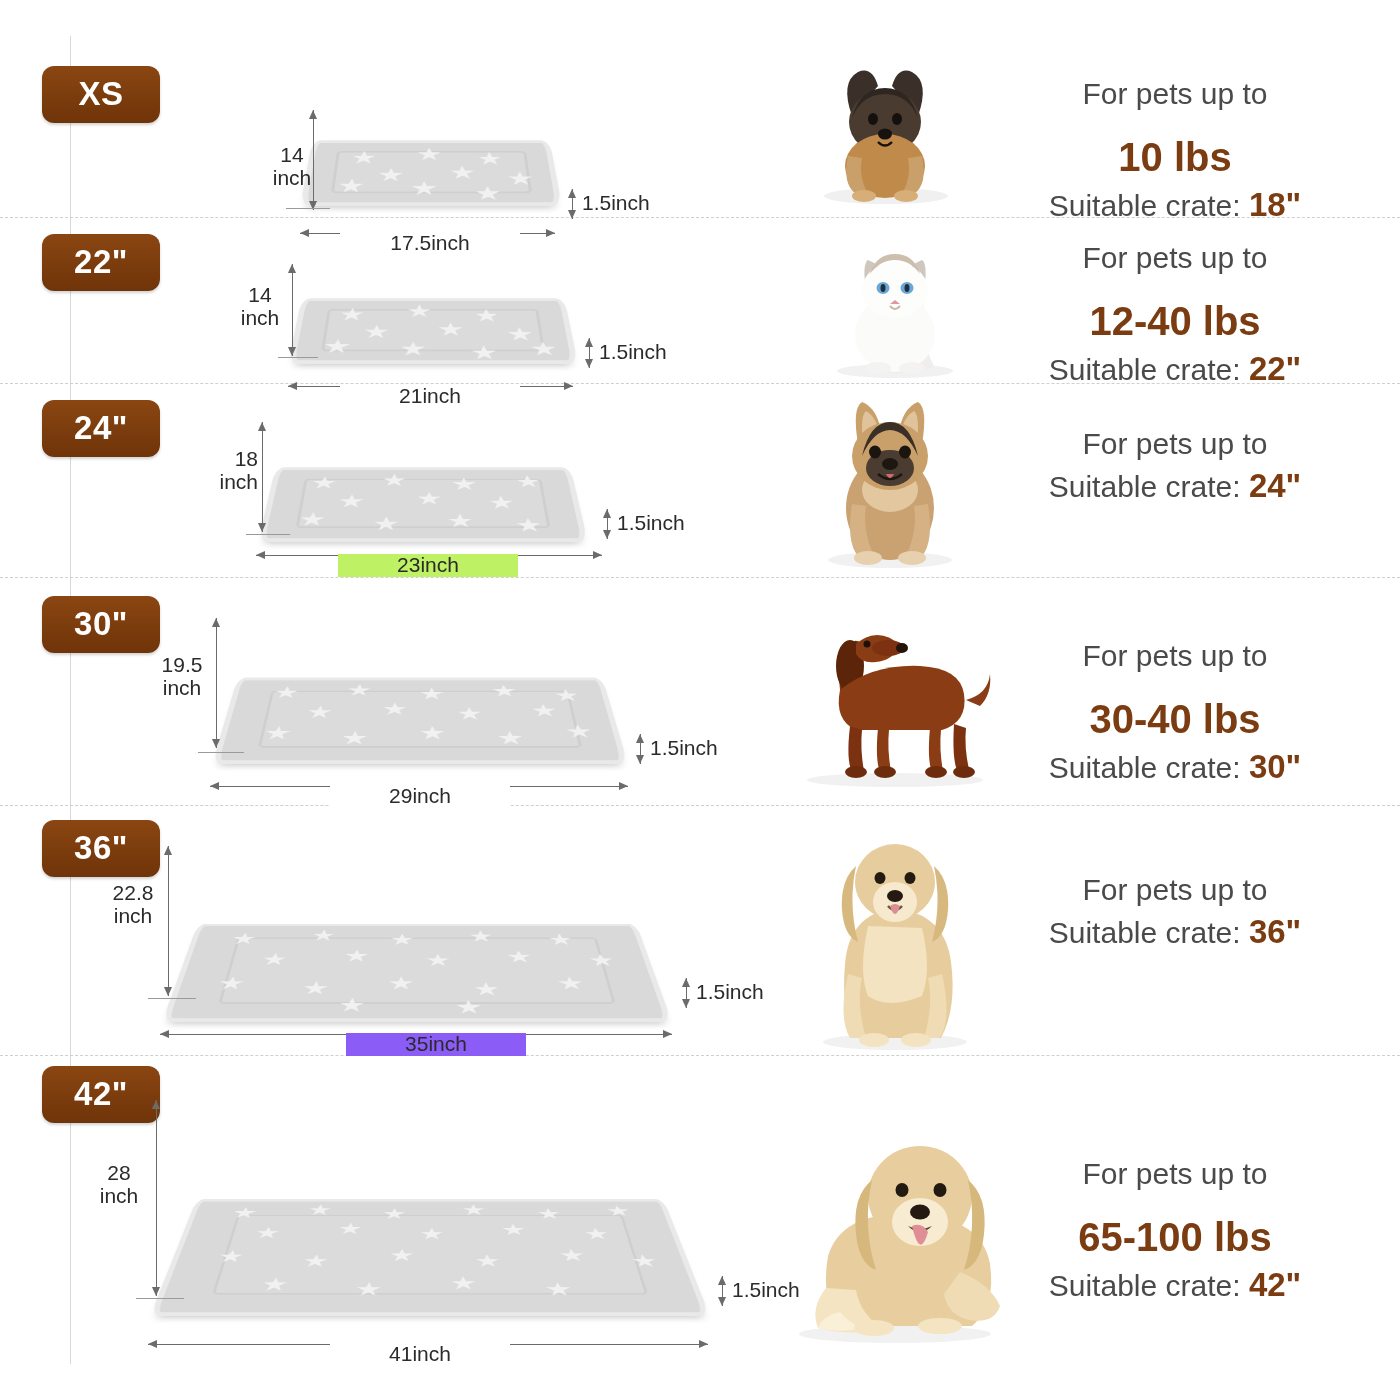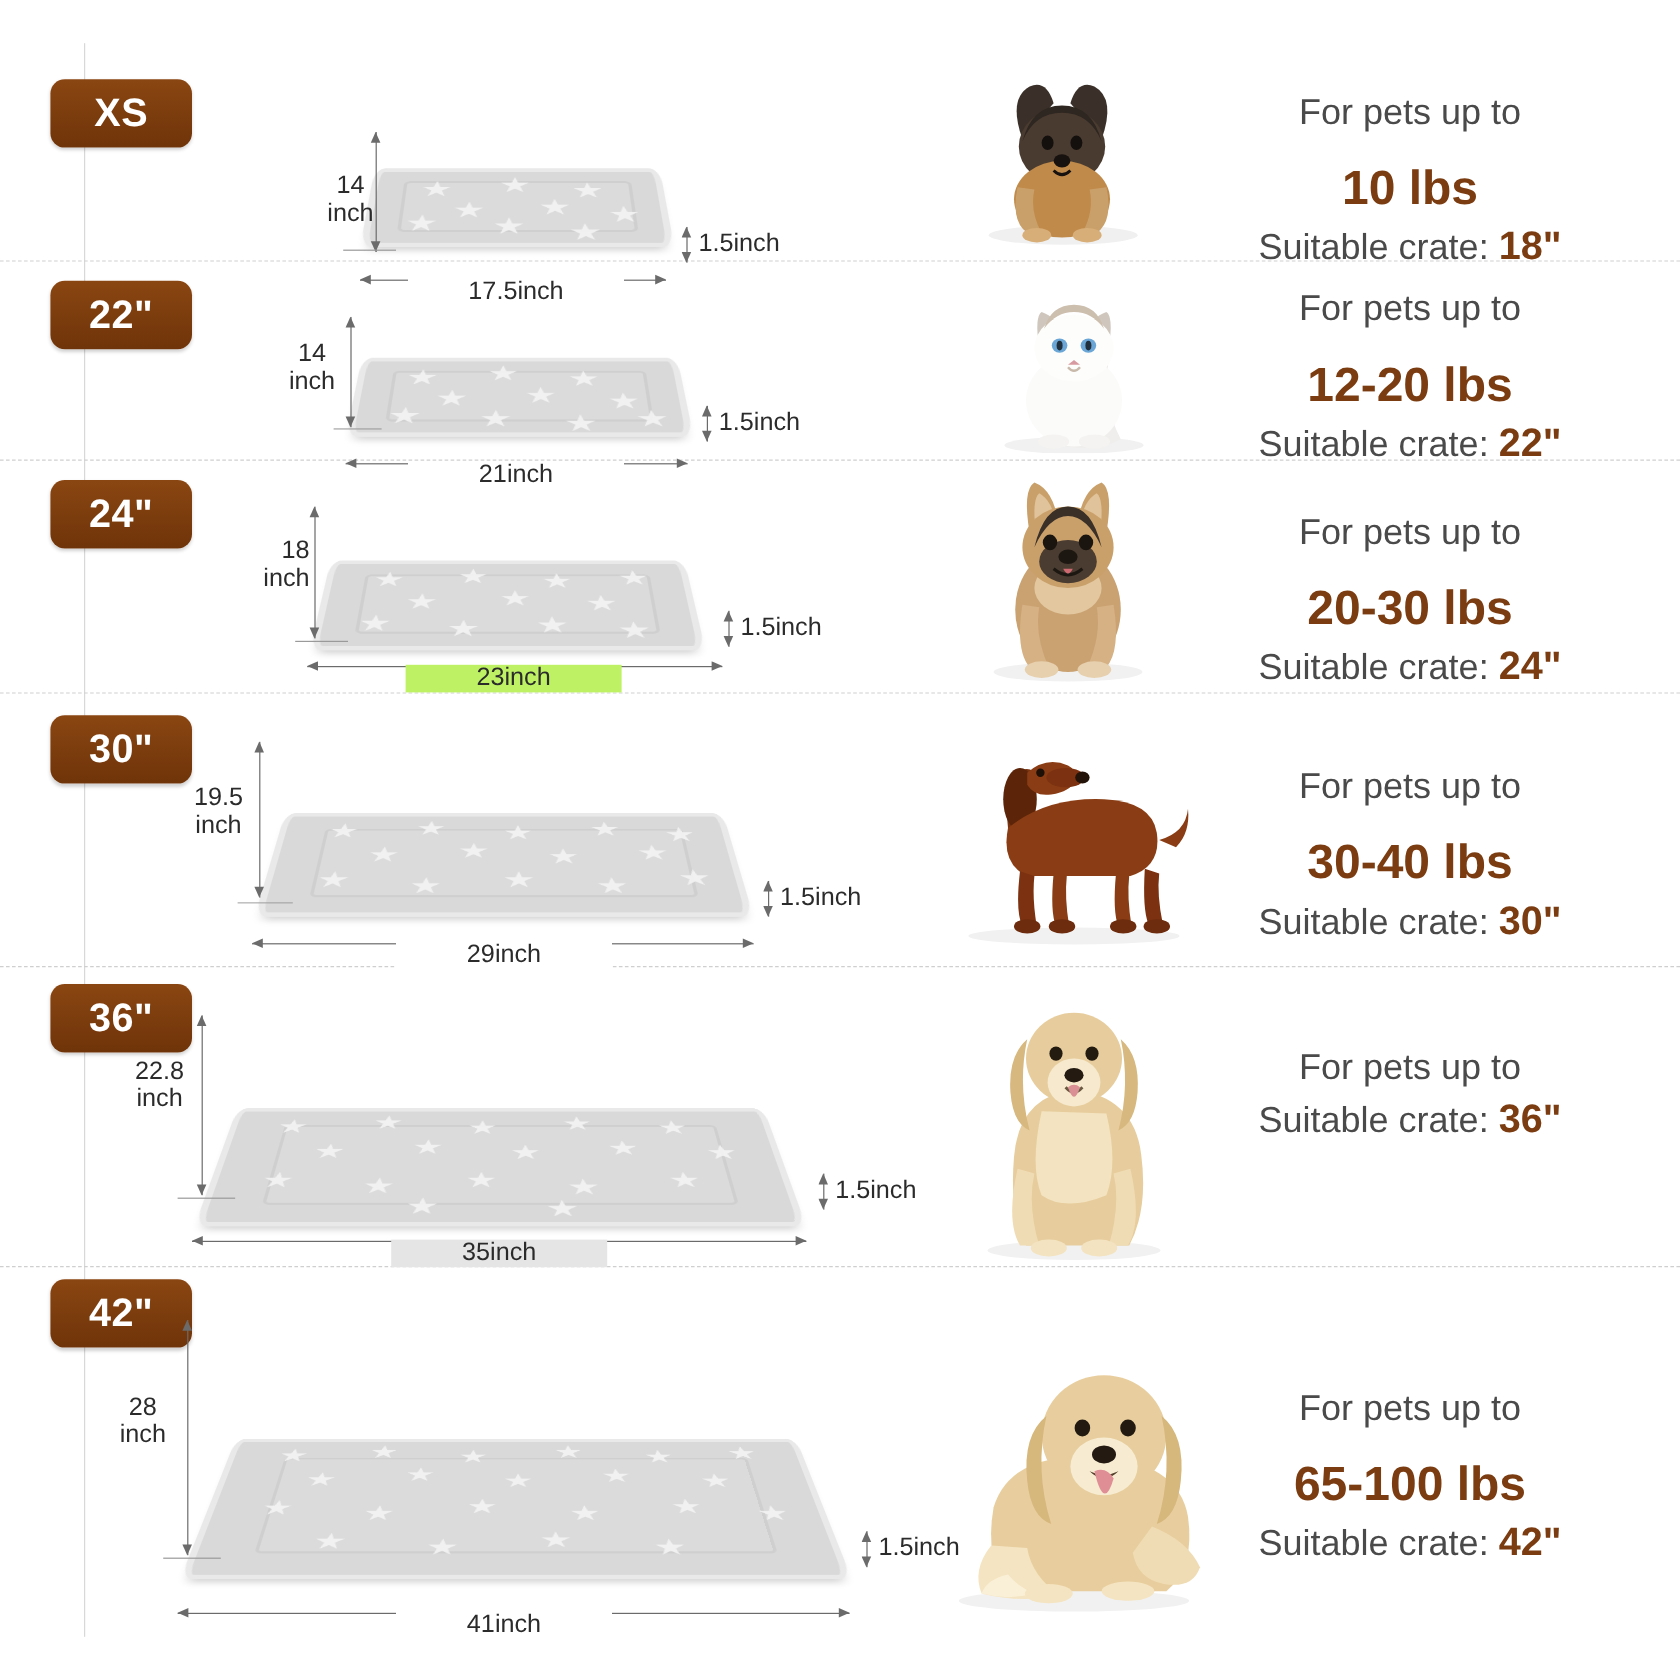--- a/index.html
+++ b/index.html
@@ -291,21 +291,21 @@
         <ellipse cx="107" cy="50" rx="2.5" ry="4" fill="#20303c"></ellipse>
         <path d="M95 62 l-5 4 h10 z" fill="#d79aa0"></path>
         <path d="M90 68 q5 6 10 0" stroke="#c8b9ab" stroke-width="2" fill="none"></path>
         <ellipse cx="78" cy="130" rx="13" ry="6" fill="#f4f3f1"></ellipse>
         <ellipse cx="112" cy="130" rx="13" ry="6" fill="#f4f3f1"></ellipse>
       </svg>
     </div>
 
     <div class="info" style="left:1010px; top:22px;">
       <div class="line1">For pets up to</div>
-      <div class="weight">12-20 lbs</div>
+      <div class="weight">12-40 lbs</div>
       <div class="crate"><span>Suitable crate: </span><b>22"</b></div>
     </div>
   </div>
 
   <div class="row" style="position:absolute; left:0; top:384px; height:194px;">
     <div class="badge" style="top:16px;">24"</div>
 
     <div class="mat-wrap" style="left:258px; top:22px; width:330px; height:136px;">
       <div class="mat">
         <div class="slab">
@@ -354,21 +354,20 @@
         <ellipse cx="100" cy="70" rx="8" ry="6" fill="#1d1712"></ellipse>
         <path d="M88 80 q12 10 24 0" stroke="#1d1712" stroke-width="2.6" fill="none"></path>
         <path d="M96 80 q4 8 8 0" fill="#d06a72"></path>
         <ellipse cx="78" cy="164" rx="14" ry="7" fill="#e7d0ae"></ellipse>
         <ellipse cx="122" cy="164" rx="14" ry="7" fill="#e7d0ae"></ellipse>
       </svg>
     </div>
 
     <div class="info" style="left:1010px; top:42px;">
       <div class="line1">For pets up to</div>
-      <div class="weight">20-30 lbs</div>
       <div class="crate"><span>Suitable crate: </span><b>24"</b></div>
     </div>
   </div>
 
   <div class="row" style="position:absolute; left:0; top:578px; height:228px;">
     <div class="badge" style="top:18px;">30"</div>
 
     <div class="mat-wrap" style="left:212px; top:26px; width:416px; height:160px;">
       <div class="mat">
         <div class="slab">
@@ -457,21 +456,21 @@
           </div>
         </div>
       </div>
     </div>
     <div class="dim" style="left:94px; top:76px; width:78px;">
       <span>22.8</span><br><span>inch</span>
     </div>
     <div class="dim-line-v" style="left:168px; top:40px; height:150px;"></div>
     <div class="tick h" style="left:148px; top:192px; width:48px;"></div>
     <div class="dim-line-h" style="left:160px; top:228px; width:512px;"></div>
-    <div class="dim" style="left:326px; top:227px; width:180px; background:#e5e5e5;">35inch</div>
+    <div class="dim" style="left:346px; top:227px; width:180px; background:#8b5cf6;">35inch</div>
     <div class="dim-line-v" style="left:686px; top:172px; height:30px;"></div>
     <div class="dim" style="left:696px; top:175px; text-align:left;">1.5inch</div>
 
     <div class="pet" style="left:790px; top:10px; width:210px; height:235px;">
       <svg viewBox="0 0 210 235">
         <ellipse cx="105" cy="226" rx="72" ry="8" fill="#f1f1f1"></ellipse>
         <path d="M105 92 q-46 6 -50 56 q-4 48 10 74 l86 0 q16 -30 10 -76 q-6 -48 -56 -54 z" fill="#e7cd9d"></path>
         <path d="M58 158 q-10 44 2 64 l16 0 q-10 -34 -4 -60 z" fill="#f0dcb4"></path>
         <path d="M152 158 q10 44 -2 64 l-16 0 q10 -34 4 -60 z" fill="#f0dcb4"></path>
         <path d="M78 110 q-10 46 0 70 q20 14 54 0 q10 -26 0 -68 z" fill="#f3e3c0"></path>

